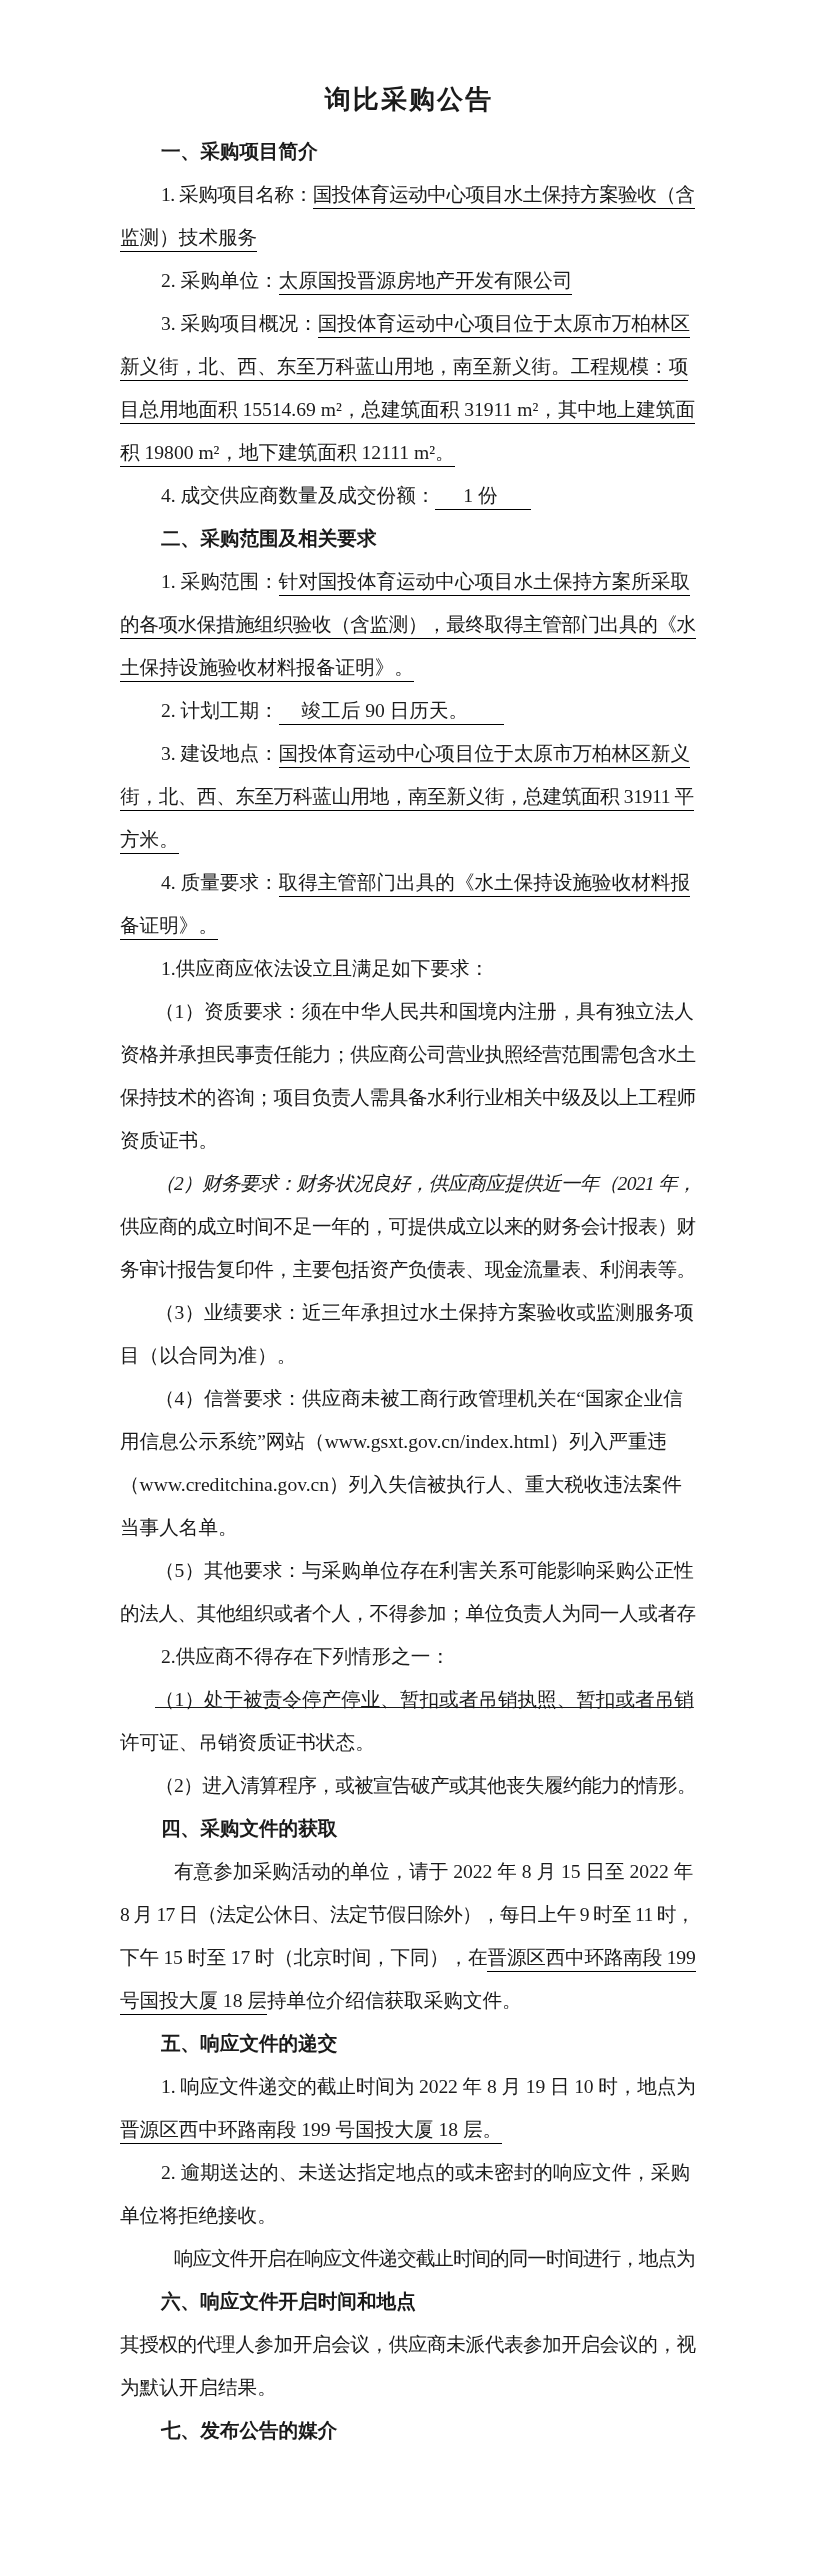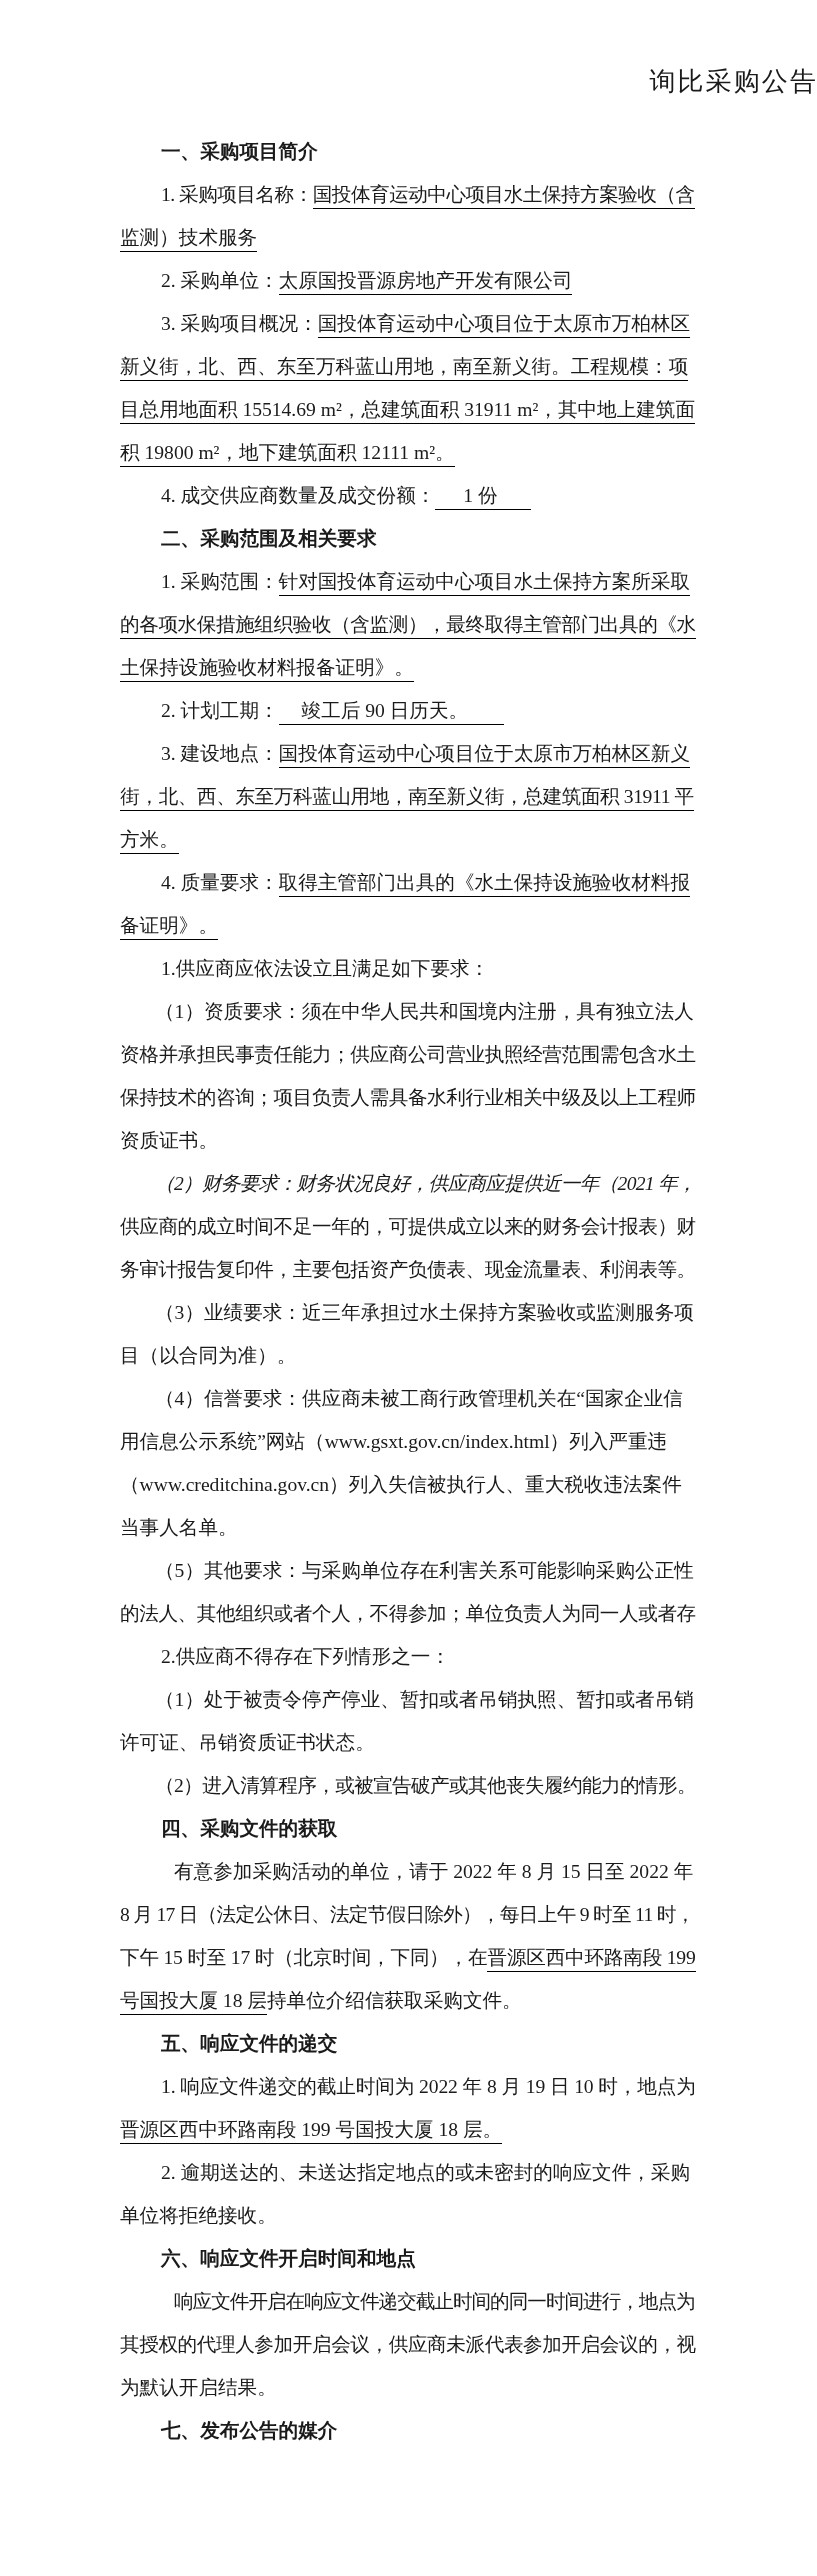--- a/index.html
+++ b/index.html
@@ -11,26 +11,26 @@
     position: relative;
     width: 818px;
     height: 3054px;
     background: #ffffff;
     overflow: hidden;
     font-family: "Liberation Serif", "DejaVu Serif", serif;
     color: #1a1a1a;
   }
   .doc-title {
     position: absolute;
-    top: 63px;
+    top: 81px;
     left: 0;
     width: 100%;
-    text-align: right;
+    text-align: center;
     font-size: 26px;
-    font-weight: normal;
+    font-weight: bold;
     letter-spacing: 2.1px;
     line-height: 37px;
     white-space: nowrap;
   }
   .doc-body {
     position: absolute;
     left: 120px;
     top: 130px;
     width: 574px;
   }
@@ -82,33 +82,33 @@
       <div class="line" style="letter-spacing: -0.4px;"><span class="">务审计报告复印件，主要包括资产负债表、现金流量表、利润表等。</span></div>
       <div class="line" style="padding-left: 35px; letter-spacing: 0px;"><span class="">（3）业绩要求：近三年承担过水土保持方案验收或监测服务项</span></div>
       <div class="line"><span class="">目（以合同为准）。</span></div>
       <div class="line" style="padding-left: 35px; letter-spacing: 0px;"><span class="">（4）信誉要求：供应商未被工商行政管理机关在“国家企业信</span></div>
       <div class="line" style="letter-spacing: 0px;"><span class="">用信息公示系统”网站（www.gsxt.gov.cn/index.html）列入严重违</span></div>
       <div class="line" style="letter-spacing: 0px;"><span class="">（www.creditchina.gov.cn）列入失信被执行人、重大税收违法案件</span></div>
       <div class="line"><span class="">当事人名单。</span></div>
       <div class="line" style="padding-left: 35px; letter-spacing: 0px;"><span class="">（5）其他要求：与采购单位存在利害关系可能影响采购公正性</span></div>
       <div class="line" style="letter-spacing: -0.4px;"><span class="">的法人、其他组织或者个人，不得参加；单位负责人为同一人或者存</span></div>
       <div class="line" style="padding-left: 41px;"><span class="">2.供应商不得存在下列情形之一：</span></div>
-      <div class="line" style="padding-left: 35px; letter-spacing: 0px;"><span class="">（1）处于被责令停产停业、暂扣或者吊销执照、暂扣或者吊销</span></div>
+      <div class="line" style="padding-left: 35px; letter-spacing: 0px; text-decoration: underline;"><span class="">（1）处于被责令停产停业、暂扣或者吊销执照、暂扣或者吊销</span></div>
       <div class="line"><span class="">许可证、吊销资质证书状态。</span></div>
       <div class="line" style="padding-left: 35px; letter-spacing: -0.6px;"><span class="">（2）进入清算程序，或被宣告破产或其他丧失履约能力的情形。</span></div>
       <div class="line b" style="padding-left: 41px;"><span class="">四、采购文件的获取</span></div>
       <div class="line" style="padding-left: 54px; letter-spacing: 0px;"><span class="">有意参加采购活动的单位，请于 2022 年 8 月 15 日至 2022 年</span></div>
       <div class="line" style="letter-spacing: -0.7px;"><span class="">8 月 17 日（法定公休日、法定节假日除外），每日上午 9 时至 11 时，</span></div>
       <div class="line" style="letter-spacing: -0.2px;"><span class="">下午 15 时至 17 时（北京时间，下同），在</span><span class="u">晋源区西中环路南段 199</span></div>
       <div class="line"><span class="u">号国投大厦 18 层</span><span class="">持单位介绍信获取采购文件。</span></div>
       <div class="line b" style="padding-left: 41px;"><span class="">五、响应文件的递交</span></div>
       <div class="line" style="padding-left: 41px; letter-spacing: -0.1px;"><span class="">1. 响应文件递交的截止时间为 2022 年 8 月 19 日 10 时，地点为</span></div>
       <div class="line"><span class="u">晋源区西中环路南段 199 号国投大厦 18 层。</span></div>
       <div class="line" style="padding-left: 41px; letter-spacing: 0px;"><span class="">2. 逾期送达的、未送达指定地点的或未密封的响应文件，采购</span></div>
       <div class="line"><span class="">单位将拒绝接收。</span></div>
+      <div class="line" style="padding-left: 54px; letter-spacing: -1px;"><span class="">响应文件开启在响应文件递交截止时间的同一时间进行，地点为</span></div>
       <div class="line b" style="padding-left: 41px;"><span class="">六、响应文件开启时间和地点</span></div>
-      <div class="line" style="padding-left: 54px; letter-spacing: -1px;"><span class="">响应文件开启在响应文件递交截止时间的同一时间进行，地点为</span></div>
       <div class="line" style="letter-spacing: -0.4px;"><span class="">其授权的代理人参加开启会议，供应商未派代表参加开启会议的，视</span></div>
       <div class="line"><span class="">为默认开启结果。</span></div>
       <div class="line b" style="padding-left: 41px;"><span class="">七、发布公告的媒介</span></div>
     </div>
 </div>
 
 
 </body></html>

